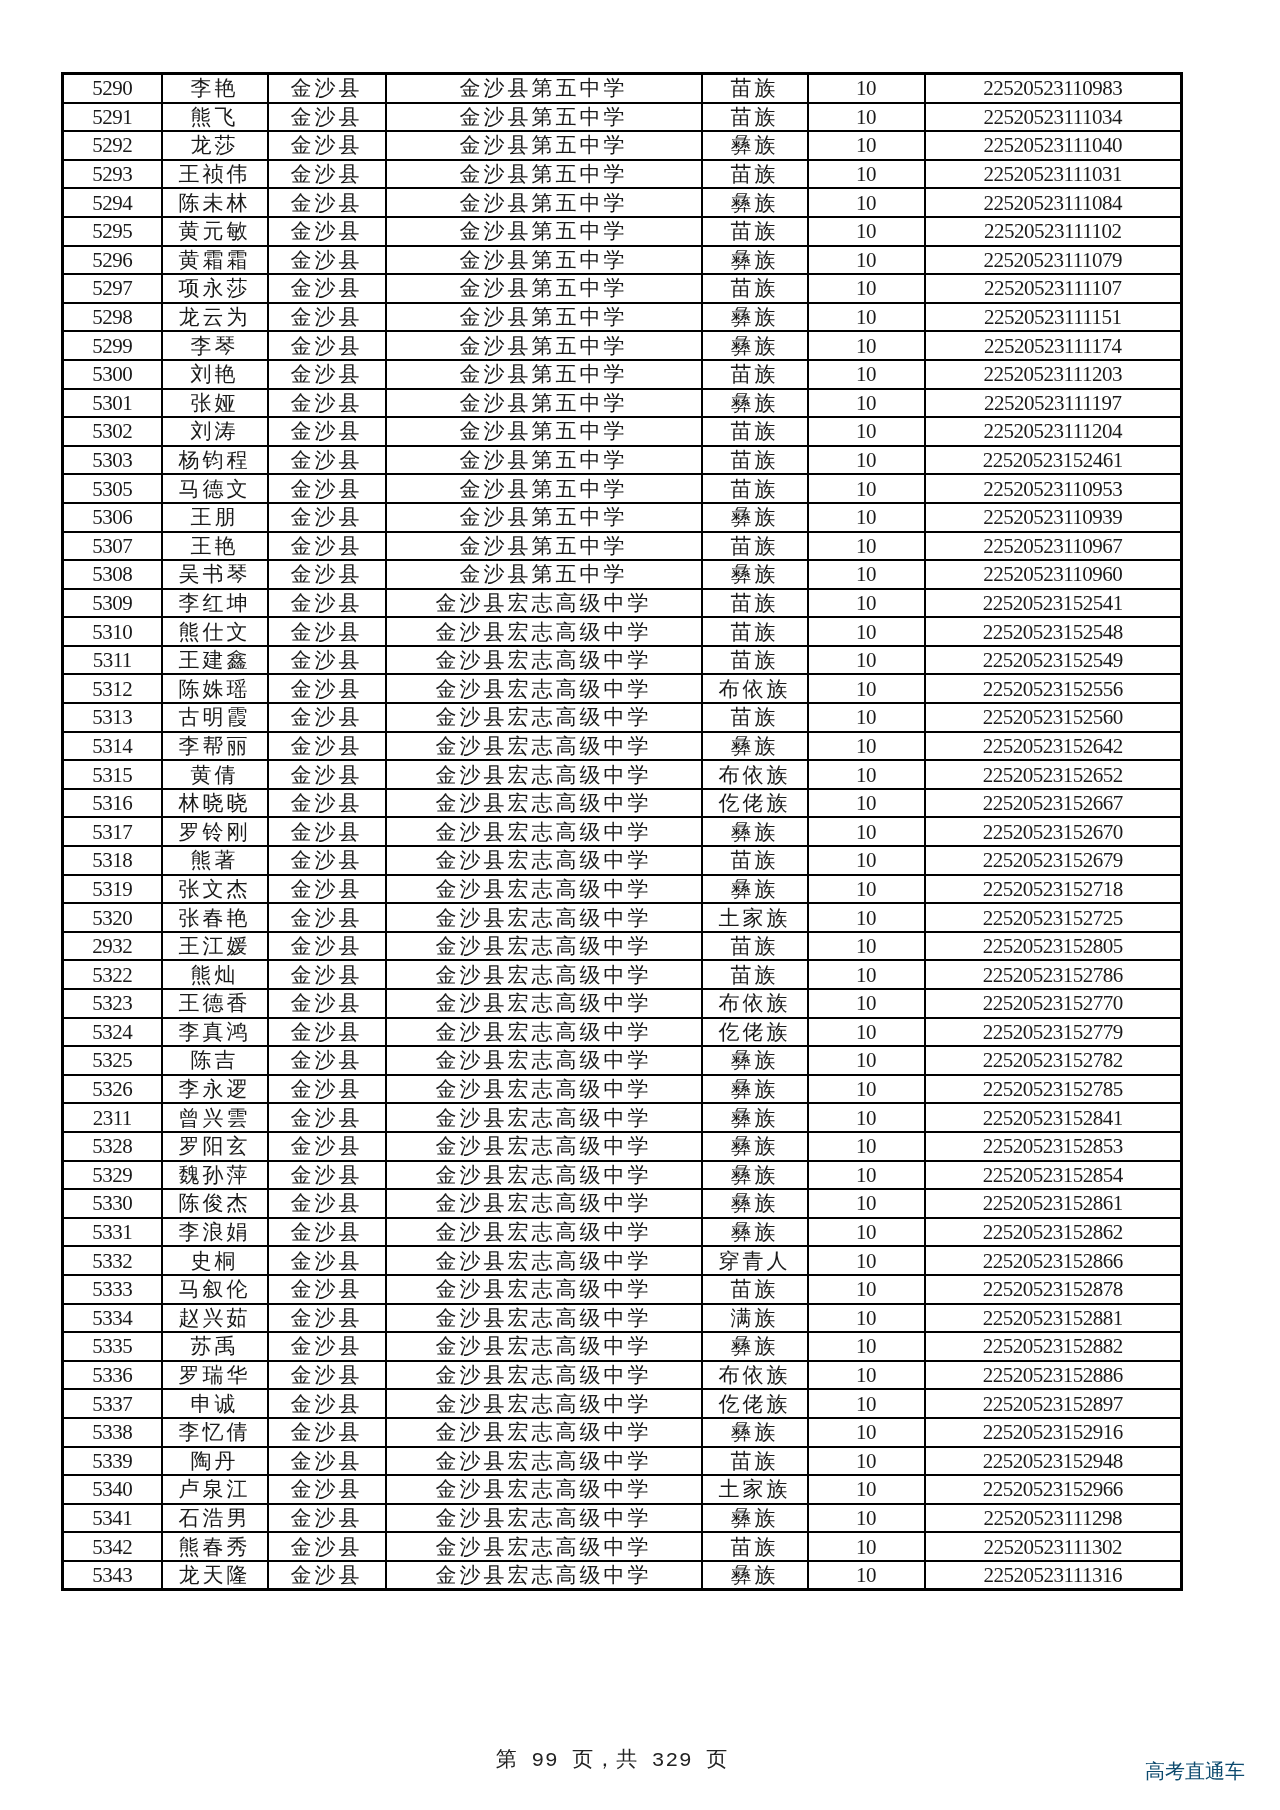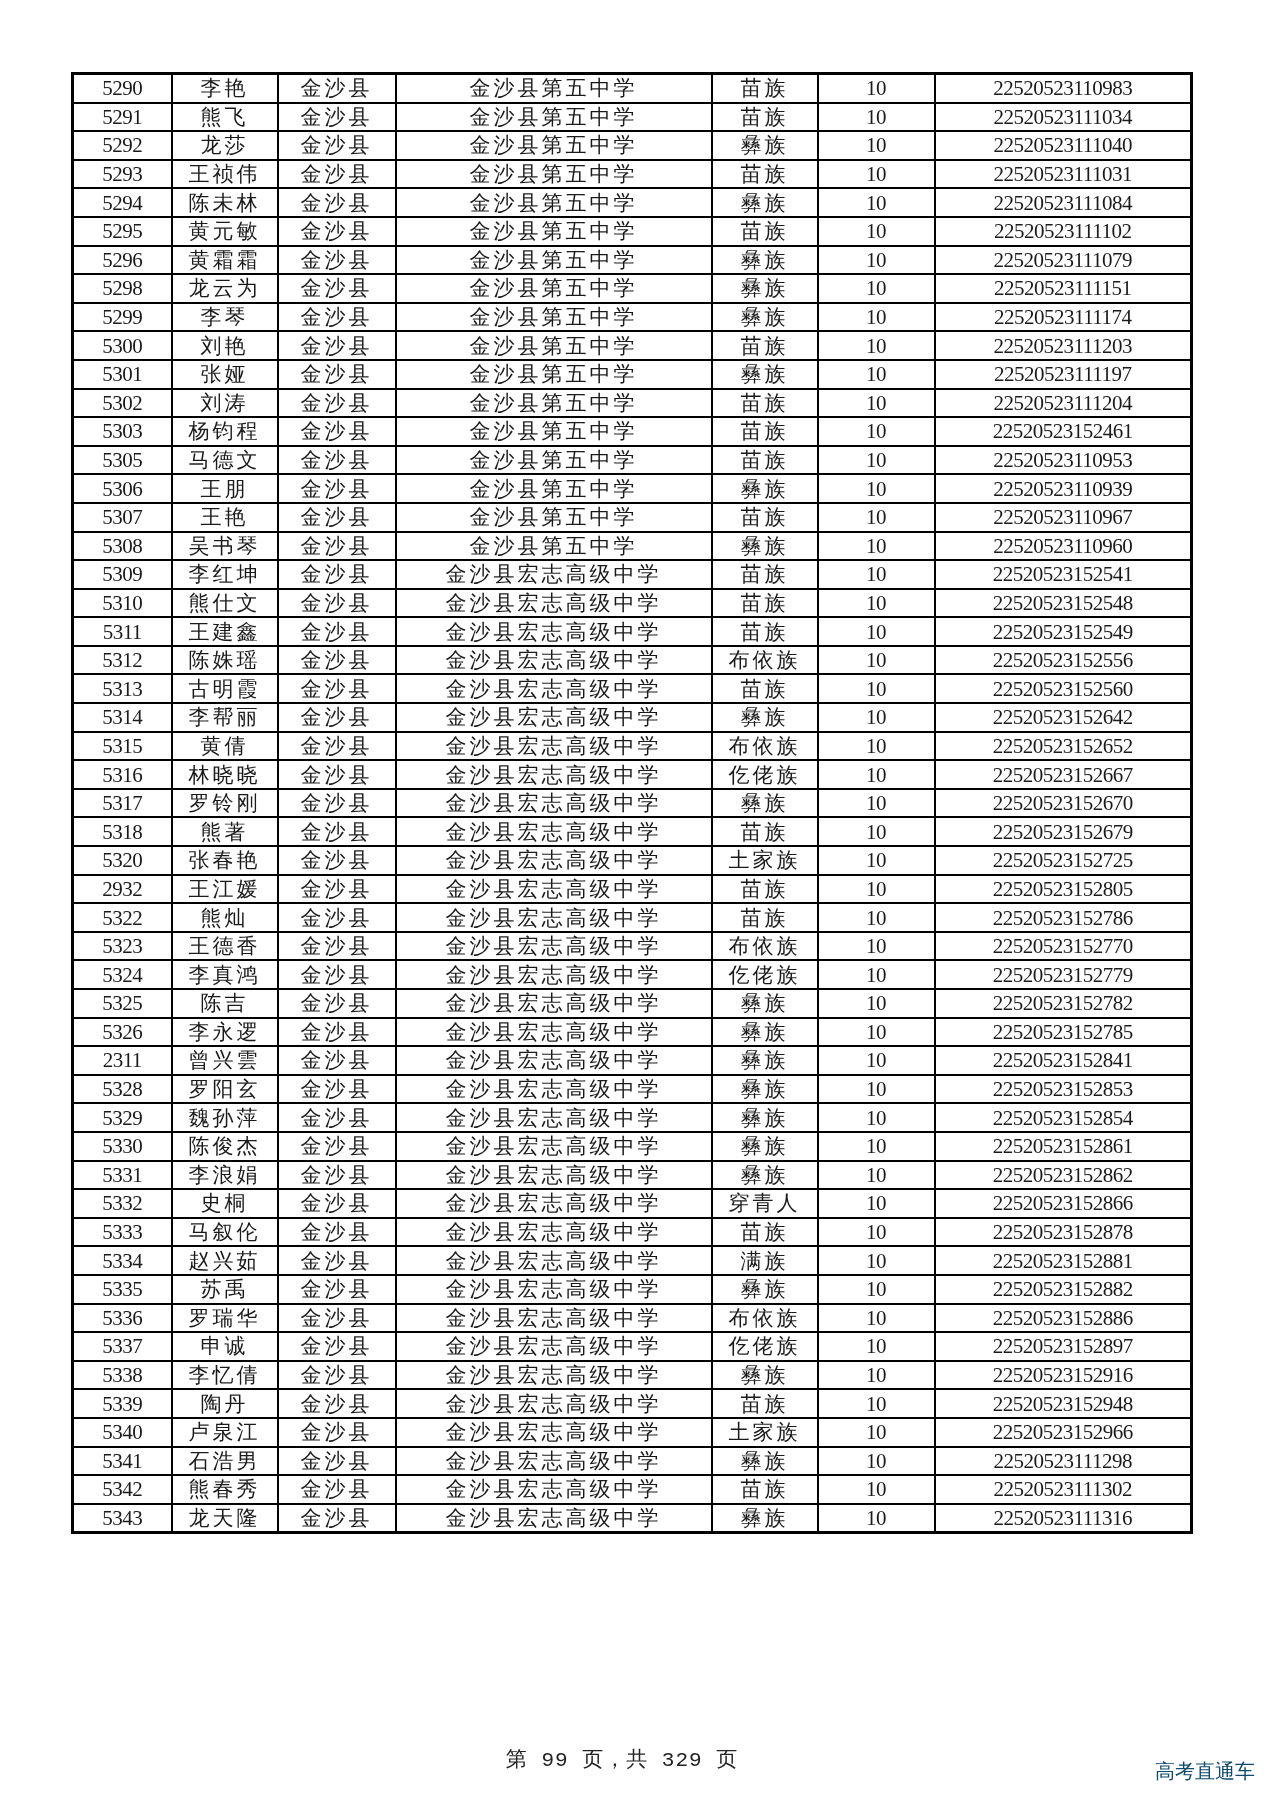--- a/index.html
+++ b/index.html
@@ -1,17 +1,17 @@
 <!DOCTYPE html>
 <html><head>
   <meta charset="utf-8">
   <style>
     html, body { margin: 0; padding: 0; background: #ffffff; }
     body { width: 1280px; height: 1810px; position: relative; overflow: hidden; }
-    .page { position: absolute; left: 12px; top: 0; width: 1256px; height: 1810px; background: #fff; }
+    .page { position: absolute; left: 2px; top: 0; width: 1256px; height: 1810px; background: #fff; }
     table.roster {
       position: absolute; left: 59px; top: 72px;
       width: 1119px; border-collapse: collapse; table-layout: fixed;
       border: 3px solid #000;
     }
     table.roster td {
       border: 2px solid #000;
       height: 26.6px;
       padding: 0;
       text-align: center;
@@ -109,20 +109,29 @@
         <tr>
           <td class="c-num">5296</td>
           <td class="c-name">黄霜霜</td>
           <td class="c-county">金沙县</td>
           <td class="c-school">金沙县第五中学</td>
           <td class="c-eth">彝族</td>
           <td class="c-grade">10</td>
           <td class="c-id">22520523111079</td>
         </tr>
         <tr>
+          <td class="c-num">5297</td>
+          <td class="c-name">项永莎</td>
+          <td class="c-county">金沙县</td>
+          <td class="c-school">金沙县第五中学</td>
+          <td class="c-eth">苗族</td>
+          <td class="c-grade">10</td>
+          <td class="c-id">22520523111107</td>
+        </tr>
+        <tr>
           <td class="c-num">5298</td>
           <td class="c-name">龙云为</td>
           <td class="c-county">金沙县</td>
           <td class="c-school">金沙县第五中学</td>
           <td class="c-eth">彝族</td>
           <td class="c-grade">10</td>
           <td class="c-id">22520523111151</td>
         </tr>
         <tr>
           <td class="c-num">5299</td>
@@ -287,20 +296,29 @@
           <td class="c-id">22520523152670</td>
         </tr>
         <tr>
           <td class="c-num">5318</td>
           <td class="c-name">熊著</td>
           <td class="c-county">金沙县</td>
           <td class="c-school">金沙县宏志高级中学</td>
           <td class="c-eth">苗族</td>
           <td class="c-grade">10</td>
           <td class="c-id">22520523152679</td>
+        </tr>
+        <tr>
+          <td class="c-num">5319</td>
+          <td class="c-name">张文杰</td>
+          <td class="c-county">金沙县</td>
+          <td class="c-school">金沙县宏志高级中学</td>
+          <td class="c-eth">彝族</td>
+          <td class="c-grade">10</td>
+          <td class="c-id">22520523152718</td>
         </tr>
         <tr>
           <td class="c-num">5320</td>
           <td class="c-name">张春艳</td>
           <td class="c-county">金沙县</td>
           <td class="c-school">金沙县宏志高级中学</td>
           <td class="c-eth">土家族</td>
           <td class="c-grade">10</td>
           <td class="c-id">22520523152725</td>
         </tr>

